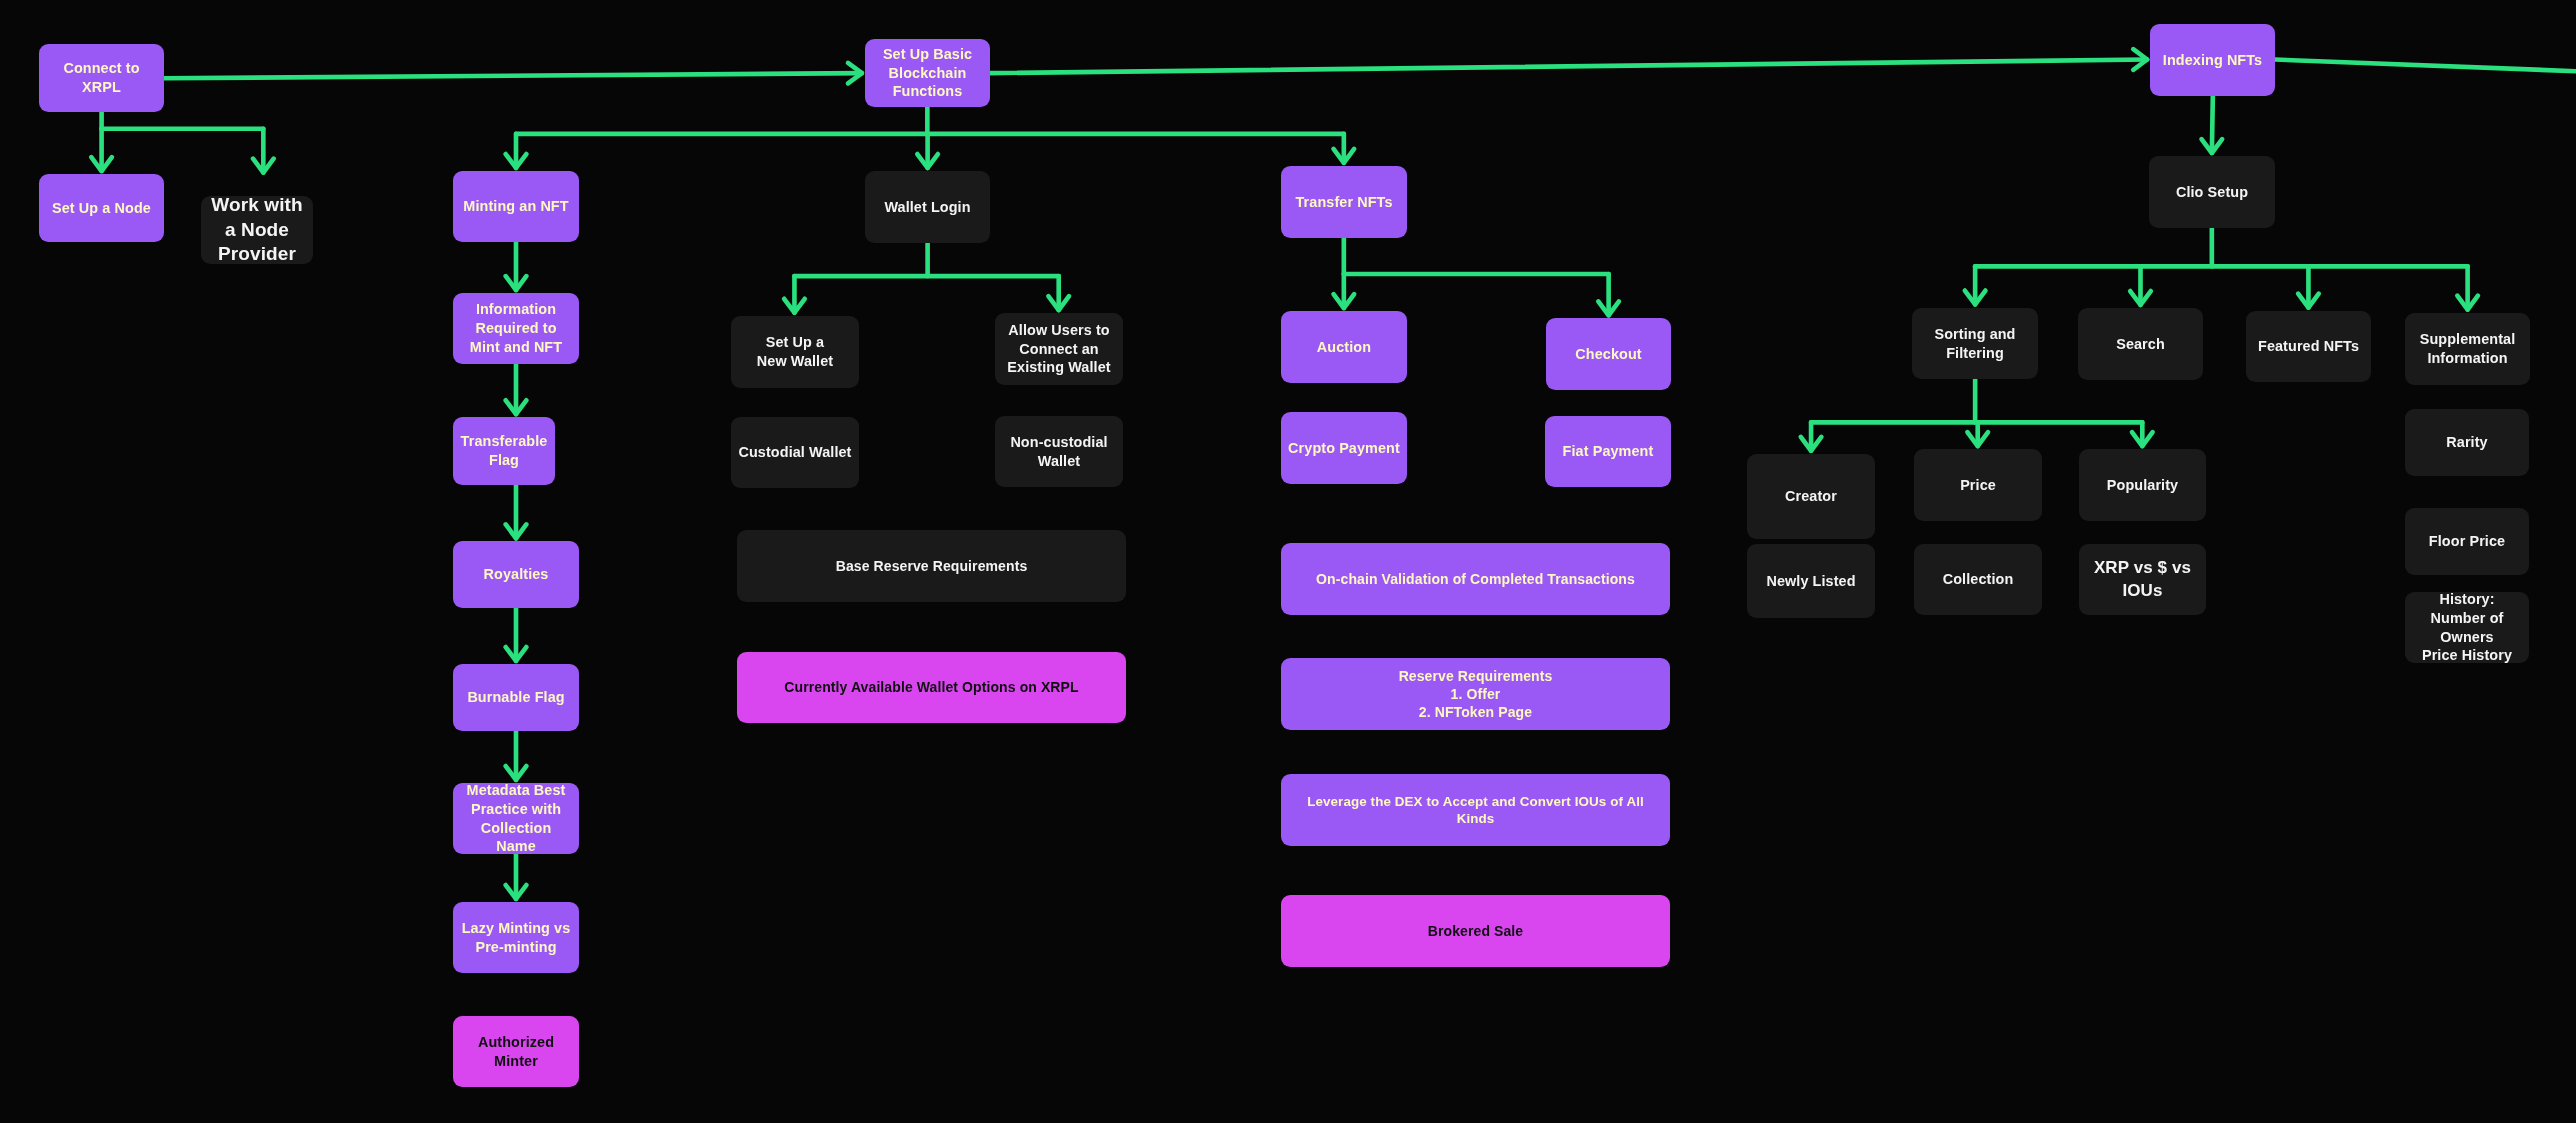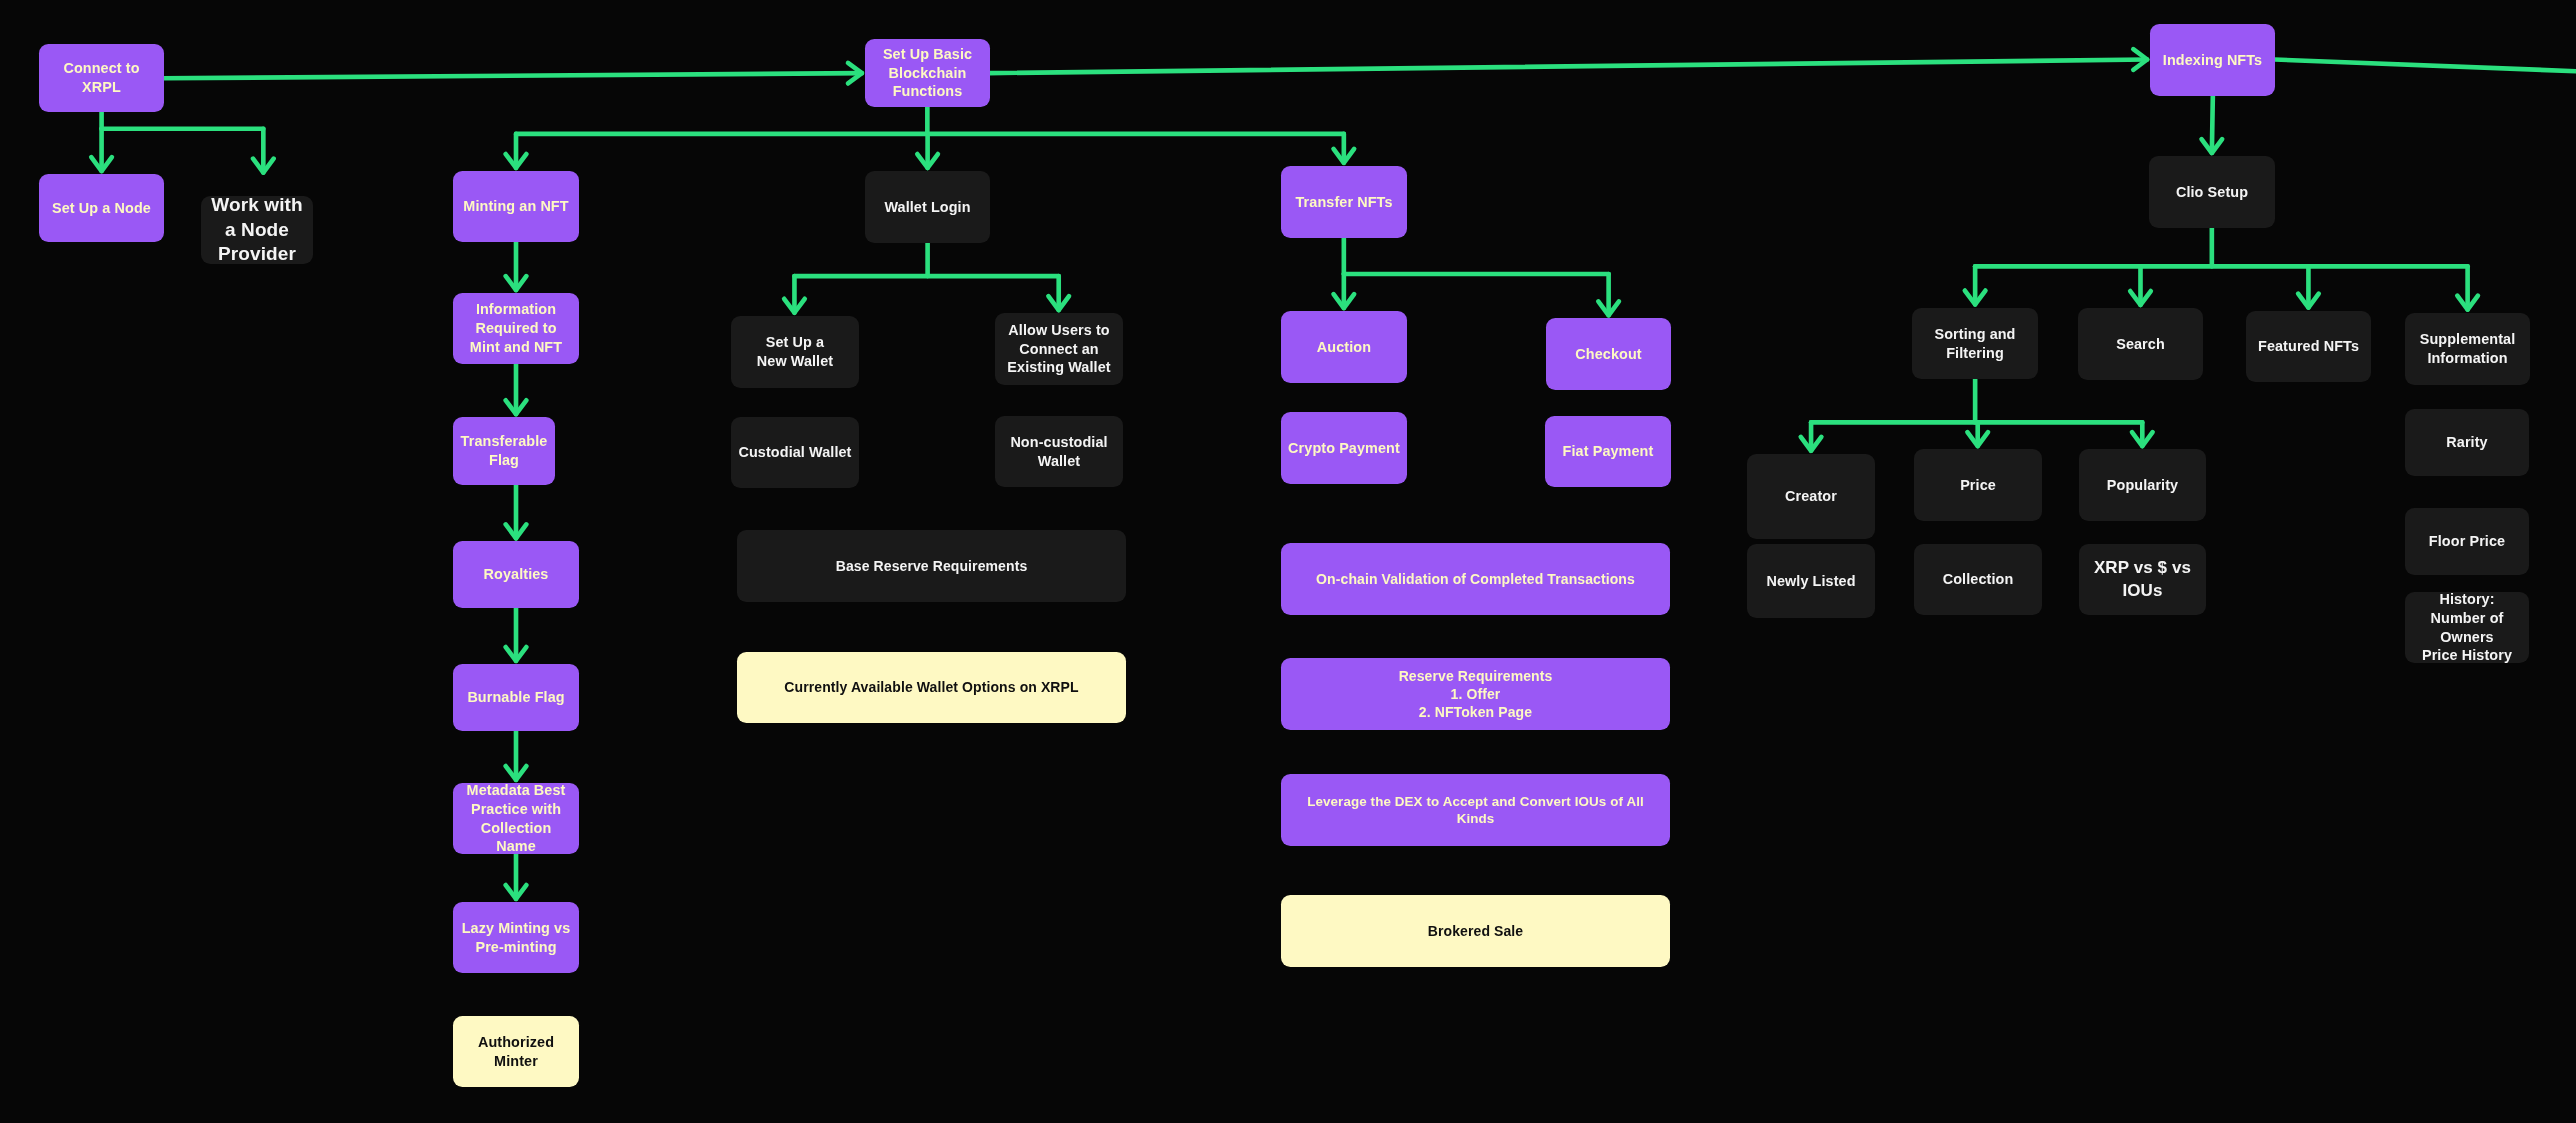--- a/index.html
+++ b/index.html
@@ -31,21 +31,21 @@
     border-radius: 9.3px;
     box-sizing: border-box;
     padding: 4.1px 6.2px;
     line-height: 1.3;
     letter-spacing: 0.1px;
     z-index: 2;
   }
   .node span { white-space: pre-line; }
   .node.purple { background: #9a58f5; color: #fef9c3; }
   .node.dark   { background: #1a1a1a; color: #f4f4f4; }
-  .node.white  { background: #fef9c3; color: #101010; }
+  .node.white  { background: #d946ef; color: #101010; }
 </style>
 </head>
 <body>
 
 <div id="canvas">
   <svg id="edges" viewBox="0 0 5404 2180" xmlns="http://www.w3.org/2000/svg">
       <g stroke="#2be07e" stroke-width="9" stroke-linecap="round" stroke-linejoin="round" fill="none">
         <line x1="316" y1="152" x2="1673" y2="142"></line>
         <path d="M 1646 122 L 1673 142 L 1646 162" fill="none"></path>
         <line x1="1919" y1="142" x2="4168" y2="115.5"></line>

